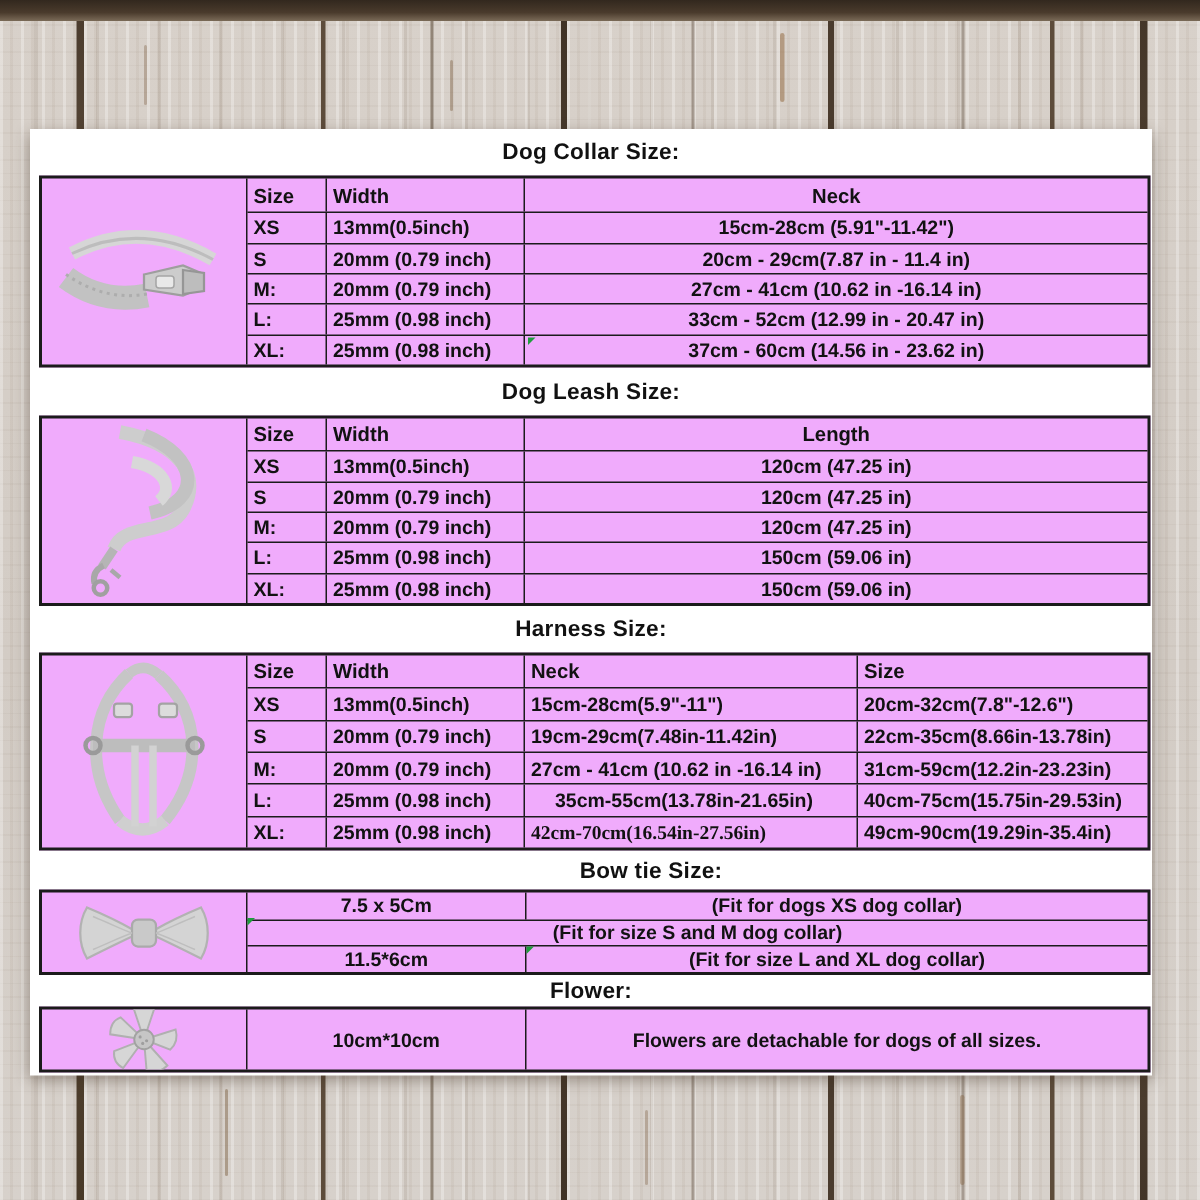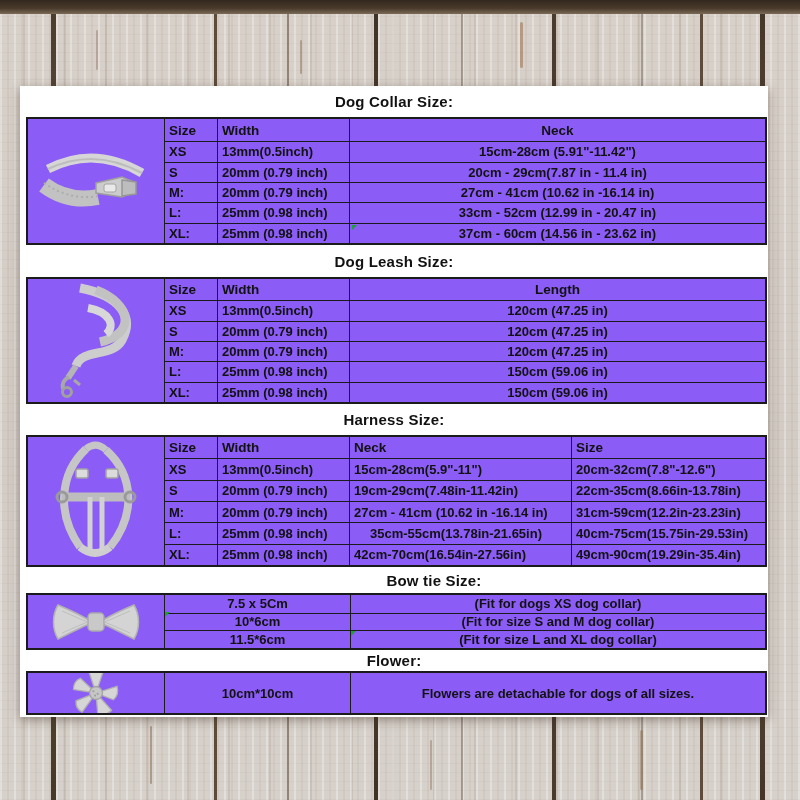--- a/index.html
+++ b/index.html
@@ -25,21 +25,21 @@
   .panel{
     position:absolute;left:20px;top:86px;width:748px;height:631px;
     background:#ffffff;box-shadow:0 3px 10px rgba(60,45,30,.45);
   }
   .sec-title{
     width:100%;display:flex;align-items:center;justify-content:center;
     font-weight:bold;font-size:15px;color:#111;letter-spacing:.2px;
   }
   .tablewrap{
     margin-left:6px;width:741px;box-sizing:border-box;
-    border:2px solid #1b1b1b;display:flex;background:#8b5cf6;
+    border:2px solid #1b1b1b;display:flex;background:#f0abfc;
   }
   .imgcell{
     width:137px;flex:0 0 137px;box-sizing:border-box;
     border-right:1.5px solid #1b1b1b;
     display:flex;align-items:center;justify-content:center;overflow:hidden;
   }
   .rows{flex:1;display:flex;flex-direction:column;min-width:0;}
   .trow{display:flex;box-sizing:border-box;align-items:stretch;}
   .trow + .trow{border-top:1.5px solid #1b1b1b;}
   .tcell{
@@ -219,21 +219,21 @@
         </div>
         <div class="trow tbody" style="height: 22px;">
           <div class="tcell a-left" style="width: 52px;">L:</div>
           <div class="tcell a-left" style="width: 132px;">25mm (0.98 inch)</div>
           <div class="tcell a-left" style="width: 222px; padding-left: 20px;">35cm-55cm(13.78in-21.65in)</div>
           <div class="tcell a-left grow">40cm-75cm(15.75in-29.53in)</div>
         </div>
         <div class="trow tbody" style="height: 22px;">
           <div class="tcell a-left" style="width: 52px;">XL:</div>
           <div class="tcell a-left" style="width: 132px;">25mm (0.98 inch)</div>
-          <div class="tcell a-left" style="width: 222px;">42cm-70cm(16.54in-27.56in)</div>
+          <div class="tcell a-left" style="width: 222px; font-family: Liberation Serif, serif;">42cm-70cm(16.54in-27.56in)</div>
           <div class="tcell a-left grow">49cm-90cm(19.29in-35.4in)</div>
         </div>
       </div>
   </div>
 
   <div class="sec-title" style="height:26px;padding-left:40px;">Bow tie Size:</div>
   <div class="tablewrap" style="height:57px;">
     <div class="imgcell">
       <svg width="92" height="50" viewBox="0 0 92 50">
         <path d="M8 8 C2 18, 2 32, 8 42 C20 36, 32 30, 39 27 L39 23 C32 19, 20 13, 8 8 Z" fill="#d4d4d4" stroke="#b2b2b2" stroke-width="1.5"></path>
@@ -242,21 +242,20 @@
         <path d="M12 14 C24 19, 32 23, 38 25 M12 36 C24 31, 32 27, 38 25" fill="none" stroke="#bebebe" stroke-width="1"></path>
         <path d="M80 14 C68 19, 60 23, 54 25 M80 36 C68 31, 60 27, 54 25" fill="none" stroke="#bebebe" stroke-width="1"></path>
       </svg>
     </div>
     <div class="rows">
         <div class="trow tbody" style="height: 19px;">
           <div class="tcell a-center" style="width: 185px;">7.5 x 5Cm</div>
           <div class="tcell a-center grow">(Fit for dogs XS dog collar)</div>
         </div>
         <div class="trow tbody" style="height: 19px;">
-          <div class="tcell a-center" style="width: 185px;">10*6cm</div>
           <div class="tcell a-center grow">(Fit for size S and M dog collar)</div>
         </div>
         <div class="trow tbody" style="height: 19px;">
           <div class="tcell a-center" style="width: 185px;">11.5*6cm</div>
           <div class="tcell a-center grow">(Fit for size L and XL dog collar)</div>
         </div>
       </div>
   </div>
 
   <div class="sec-title" style="height:21px;">Flower:</div>

